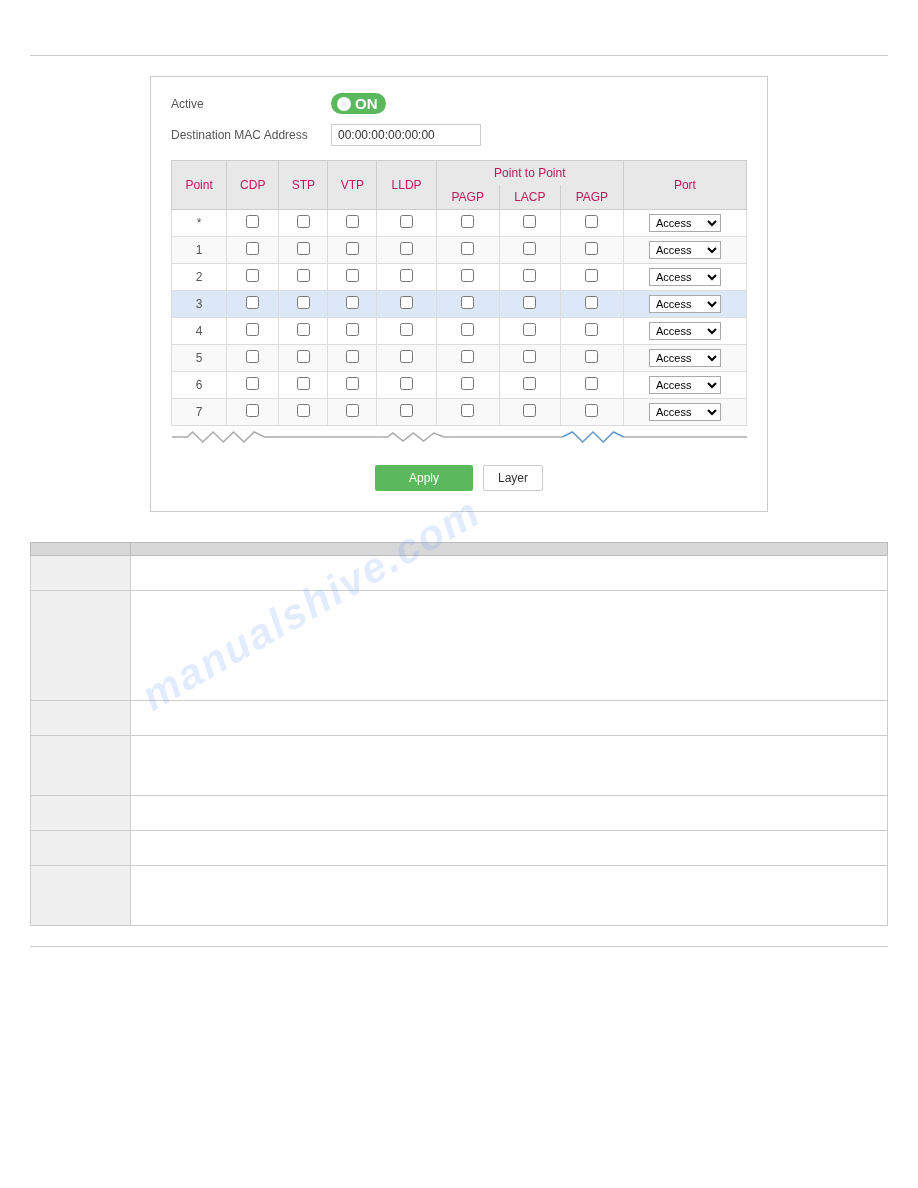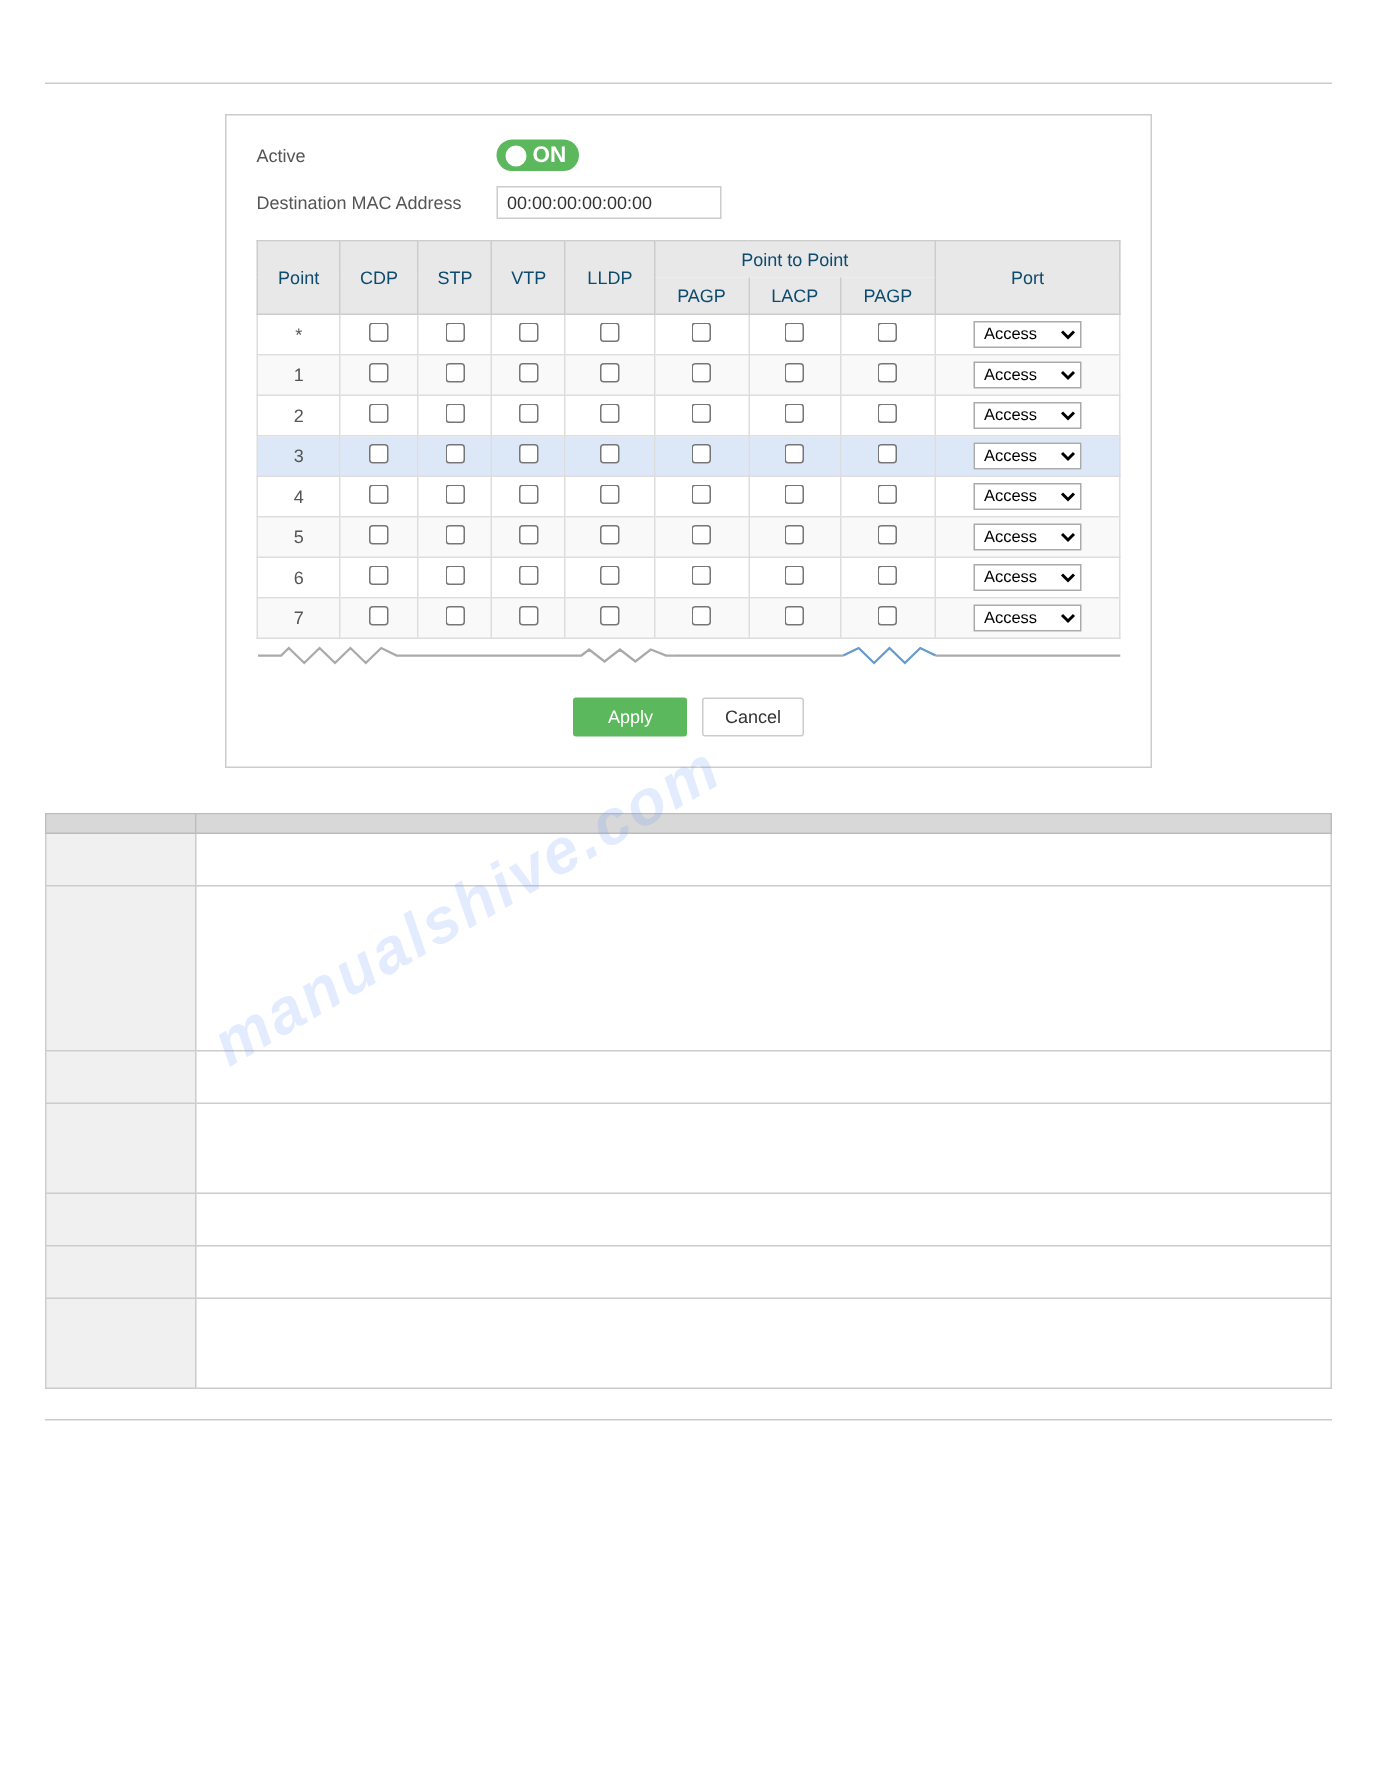--- a/index.html
+++ b/index.html
@@ -89,21 +89,21 @@
       border-collapse: collapse;
       margin-top: 14px;
       font-size: 12px;
     }
     .proto-table th {
       background: #e8e8e8;
       border: 1px solid #ccc;
       padding: 5px 4px;
       text-align: center;
       font-weight: normal;
-      color: #0c4a6e;
+      color: #be185d;
     }
     .proto-table td {
       border: 1px solid #ddd;
       padding: 4px 4px;
       text-align: center;
       background: #fff;
     }
     .proto-table tr:nth-child(even) td {
       background: #f9f9f9;
     }
@@ -147,21 +147,21 @@
       display: flex;
       justify-content: center;
       gap: 10px;
       margin-top: 14px;
     }
 
     .btn-apply {
       background: #5cb85c;
       color: #fff;
       border: none;
-      padding: 5px 23px;
+      padding: 5px 34px;
       font-size: 12px;
       cursor: pointer;
       border-radius: 2px;
     }
     .btn-cancel {
       background: #fff;
       color: #333;
       border: 1px solid #ccc;
       padding: 5px 14px;
       font-size: 12px;
@@ -381,21 +381,21 @@
               <polyline points="380,11 390,6 400,16 410,6 420,16 430,6 440,11" stroke="#6699cc" stroke-width="1.5" fill="none"></polyline>
               <line x1="440" y1="11" x2="560" y2="11" stroke="#aaa" stroke-width="1.5"></line>
             </svg>
           </td>
         </tr>
       </tbody>
     </table>
 
     <div class="button-row">
       <button class="btn-apply">Apply</button>
-      <button class="btn-cancel">Cancel</button>
+      <button class="btn-cancel">Layer</button>
     </div>
   </div>
 </div>
 
 <div class="bottom-section">
   <table class="ref-table">
     <thead>
       <tr>
         <th style="width:100px;"></th>
         <th></th>

